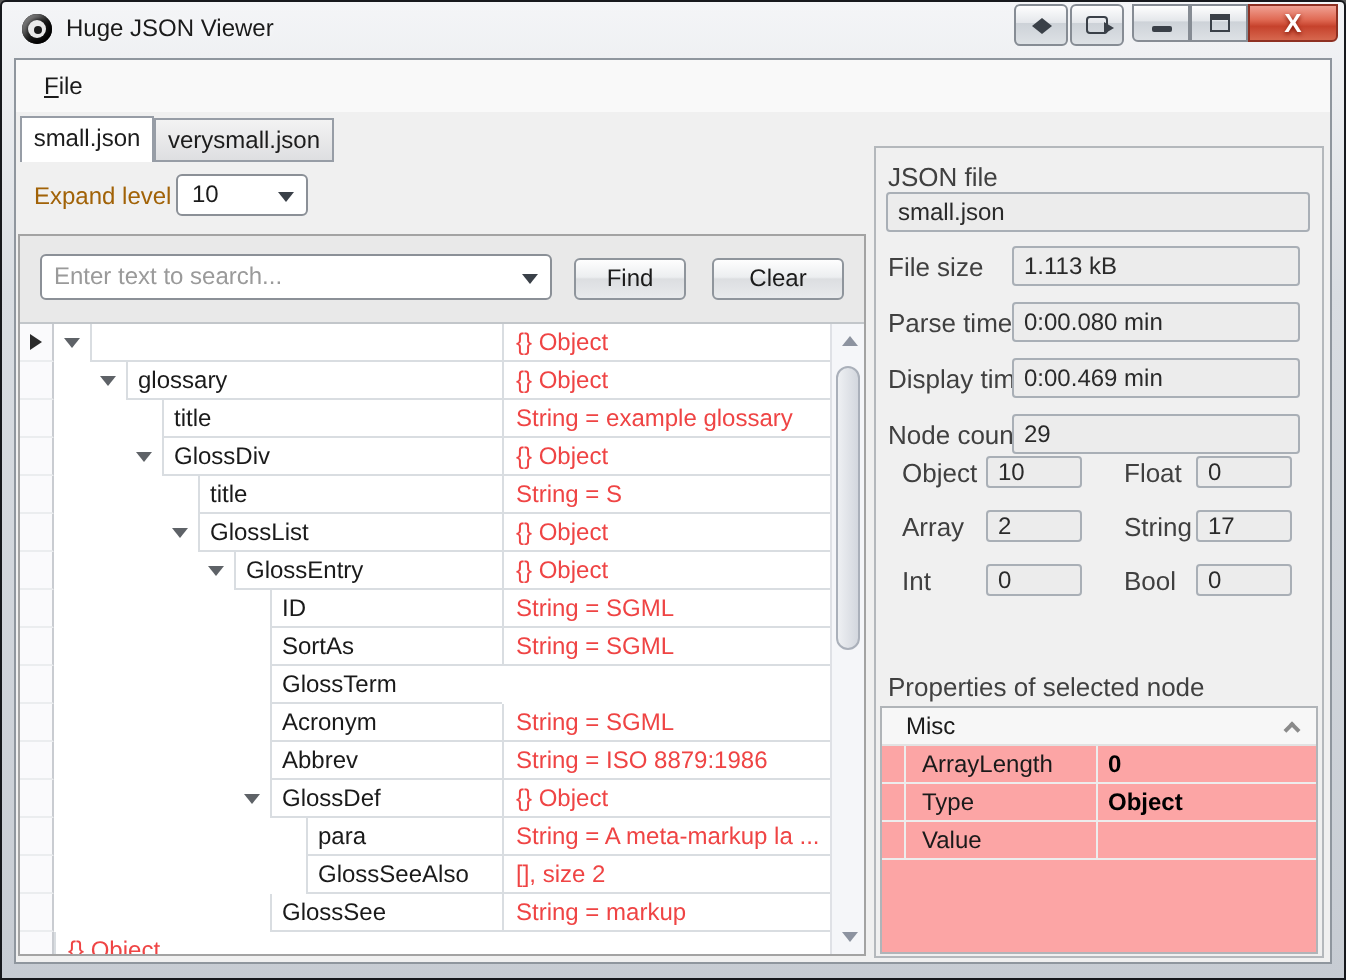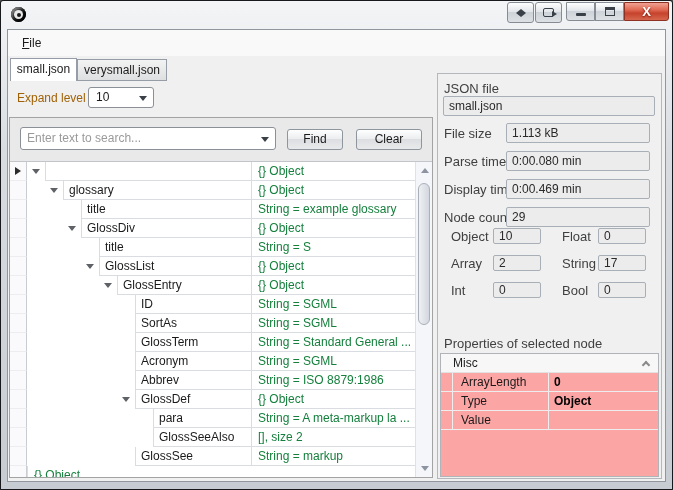--- a/index.html
+++ b/index.html
@@ -59,21 +59,21 @@
   .tree-row{display:flex;height:19px;}
   .rh{width:17px;background:#fafafc;border-right:1px solid #c9ccd1;border-bottom:1px solid #ebedef;
     display:flex;align-items:center;justify-content:center;}
   .cur-arrow{width:0;height:0;border-top:4px solid transparent;border-bottom:4px solid transparent;border-left:6px solid #2b2b2b;}
   .name-area{width:224px;position:relative;background:#fff;}
   .expander{position:absolute;top:7px;width:0;height:0;
     border-left:4px solid transparent;border-right:4px solid transparent;border-top:5px solid #5e6267;}
   .ncell{position:absolute;top:0;bottom:0;right:0;border-left:1px solid #d9dde1;border-bottom:1px solid #d9dde1;
     font-size:12px;line-height:18px;color:#1a1a1a;padding-left:5px;white-space:nowrap;overflow:hidden;}
   .vcell{flex:1;border-left:1px solid #d9dde1;border-bottom:1px solid #d9dde1;
-    font-size:12px;line-height:18px;color:#15803d;padding-left:6px;white-space:nowrap;overflow:hidden;}
+    font-size:12px;line-height:18px;color:#ef4444;padding-left:6px;white-space:nowrap;overflow:hidden;}
   .scrollbar{position:absolute;right:0;top:0;bottom:0;width:17px;background:#f5f6f9;border-left:1px solid #dfe1e6;}
   .sb-btn{position:absolute;left:0;width:17px;height:17px;display:flex;align-items:center;justify-content:center;}
   .sb-up{top:0;} .sb-down{bottom:0;}
   .sb-tri-up{width:0;height:0;border-left:4px solid transparent;border-right:4px solid transparent;border-bottom:5px solid #8d93a0;}
   .sb-tri-down{width:0;height:0;border-left:4px solid transparent;border-right:4px solid transparent;border-top:5px solid #8d93a0;}
   .sb-thumb{position:absolute;left:2px;top:21px;width:12px;height:142px;border:1px solid #aab0ba;border-radius:6px;
     background:linear-gradient(90deg,#eef0f3,#d3d7de);}
   
   .right-panel{position:absolute;left:429px;top:43px;width:225px;height:406px;border:1px solid #b4b8bc;}
   .rlabel{position:absolute;font-size:13px;color:#404040;white-space:nowrap;}
@@ -93,20 +93,21 @@
 </head>
 <body>
 
 <div class="window">
 
   <div class="titlebar">
     <span class="app-icon">
         <span class="ring"></span>
         <span class="core"></span>
       </span>
+    <span class="title-text">Huge JSON Viewer</span>
     <div class="cap-btn split" style="left:506px;width:27px;">
       <span class="tri-l"></span>
         <span class="tri-r"></span>
     </div>
     <div class="cap-btn split" style="left:534px;width:27px;">
       <span class="glyph-winarrow"></span>
     </div>
     <div class="cap-btn" style="left:565px;width:29px;border-radius:0 0 0 3px;top:1px;">
       <span class="glyph-min"></span>
     </div>
@@ -211,21 +212,20 @@
               <div class="name-area">
                 <div class="ncell" style="left: 108px;">SortAs</div>
               </div>
               <div class="vcell">String = SGML</div>
             </div>
             <div class="tree-row">
               <div class="rh"></div>
               <div class="name-area">
                 <div class="ncell" style="left: 108px;">GlossTerm</div>
               </div>
-              <div class="vcell">String = Standard General ...</div>
             </div>
             <div class="tree-row">
               <div class="rh"></div>
               <div class="name-area">
                 <div class="ncell" style="left: 108px;">Acronym</div>
               </div>
               <div class="vcell">String = SGML</div>
             </div>
             <div class="tree-row">
               <div class="rh"></div>

